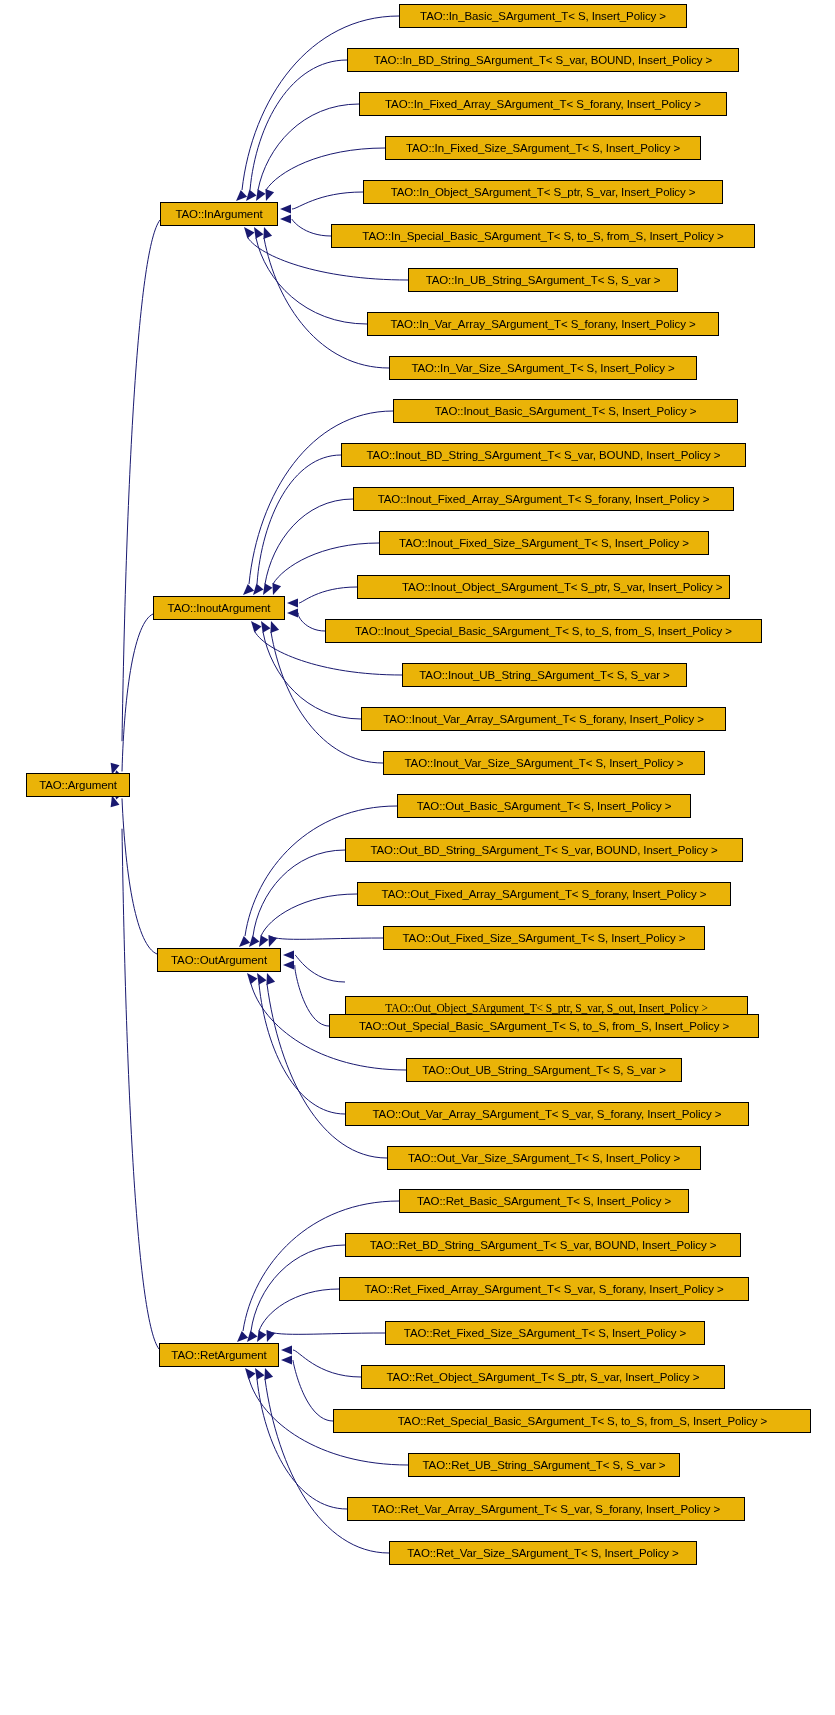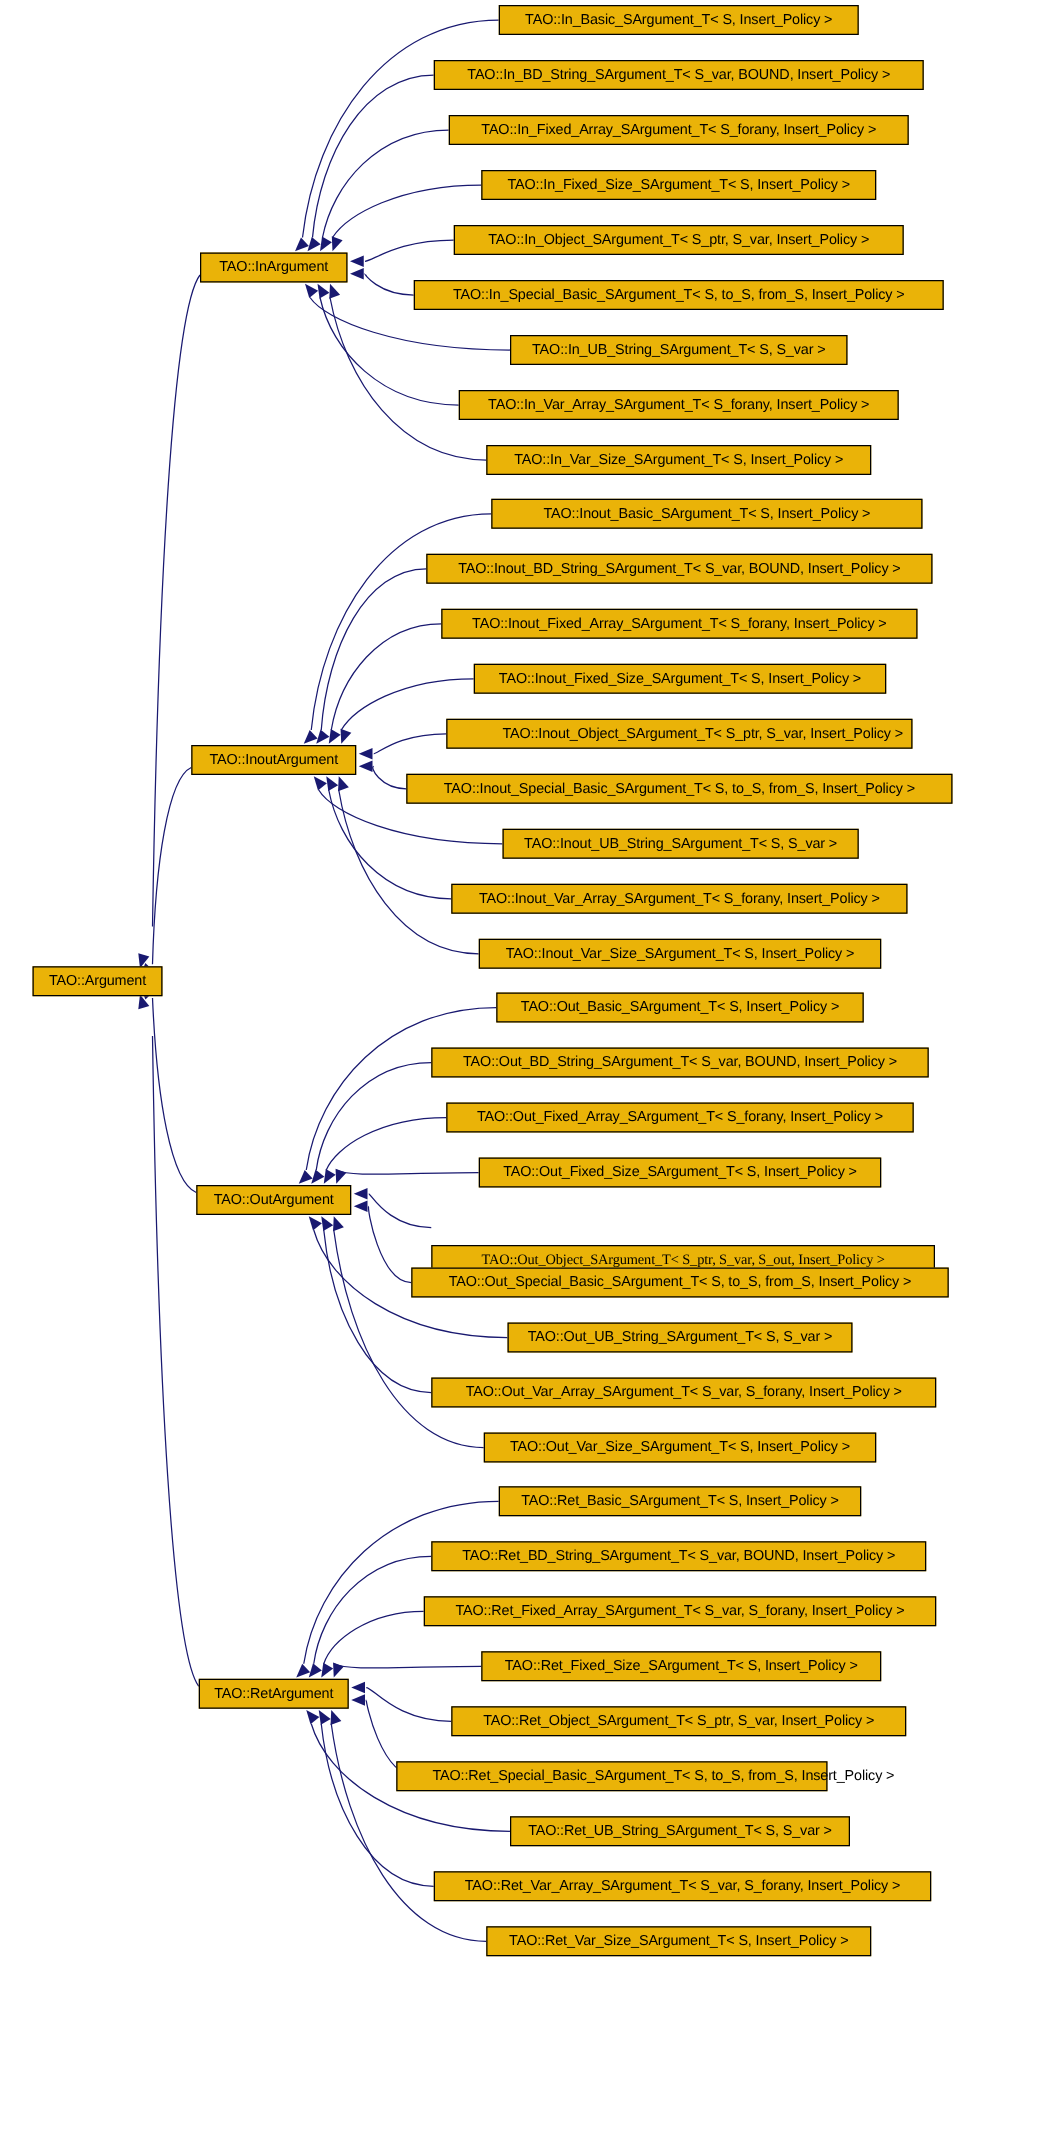--- a/index.html
+++ b/index.html
@@ -156,18 +156,18 @@
       <div class="node" style="left: 329px; top: 1014px; width: 430px;"><span>TAO::Out_Special_Basic_SArgument_T&lt; S, to_S, from_S, Insert_Policy &gt;</span></div>
       <div class="node" style="left: 406px; top: 1058px; width: 276px;"><span>TAO::Out_UB_String_SArgument_T&lt; S, S_var &gt;</span></div>
       <div class="node" style="left: 345px; top: 1102px; width: 404px;"><span>TAO::Out_Var_Array_SArgument_T&lt; S_var, S_forany, Insert_Policy &gt;</span></div>
       <div class="node" style="left: 387px; top: 1146px; width: 314px;"><span>TAO::Out_Var_Size_SArgument_T&lt; S, Insert_Policy &gt;</span></div>
       <div class="node" style="left: 159px; top: 1343px; width: 120px;"><span>TAO::RetArgument</span></div>
       <div class="node" style="left: 399px; top: 1189px; width: 290px;"><span>TAO::Ret_Basic_SArgument_T&lt; S, Insert_Policy &gt;</span></div>
       <div class="node" style="left: 345px; top: 1233px; width: 396px;"><span>TAO::Ret_BD_String_SArgument_T&lt; S_var, BOUND, Insert_Policy &gt;</span></div>
       <div class="node" style="left: 339px; top: 1277px; width: 410px;"><span>TAO::Ret_Fixed_Array_SArgument_T&lt; S_var, S_forany, Insert_Policy &gt;</span></div>
       <div class="node" style="left: 385px; top: 1321px; width: 320px;"><span>TAO::Ret_Fixed_Size_SArgument_T&lt; S, Insert_Policy &gt;</span></div>
       <div class="node" style="left: 361px; top: 1365px; width: 364px;"><span>TAO::Ret_Object_SArgument_T&lt; S_ptr, S_var, Insert_Policy &gt;</span></div>
-      <div class="node" style="left: 317px; top: 1409px; width: 345px; padding-left: 28px;"><span>TAO::Ret_Special_Basic_SArgument_T&lt; S, to_S, from_S, Insert_Policy &gt;</span></div>
+      <div class="node" style="left: 333px; top: 1409px; width: 478px; padding-left: 28px;"><span>TAO::Ret_Special_Basic_SArgument_T&lt; S, to_S, from_S, Insert_Policy &gt;</span></div>
       <div class="node" style="left: 408px; top: 1453px; width: 272px;"><span>TAO::Ret_UB_String_SArgument_T&lt; S, S_var &gt;</span></div>
       <div class="node" style="left: 347px; top: 1497px; width: 398px;"><span>TAO::Ret_Var_Array_SArgument_T&lt; S_var, S_forany, Insert_Policy &gt;</span></div>
       <div class="node" style="left: 389px; top: 1541px; width: 308px;"><span>TAO::Ret_Var_Size_SArgument_T&lt; S, Insert_Policy &gt;</span></div>
     </div>
 </div>
 
 </body></html>

